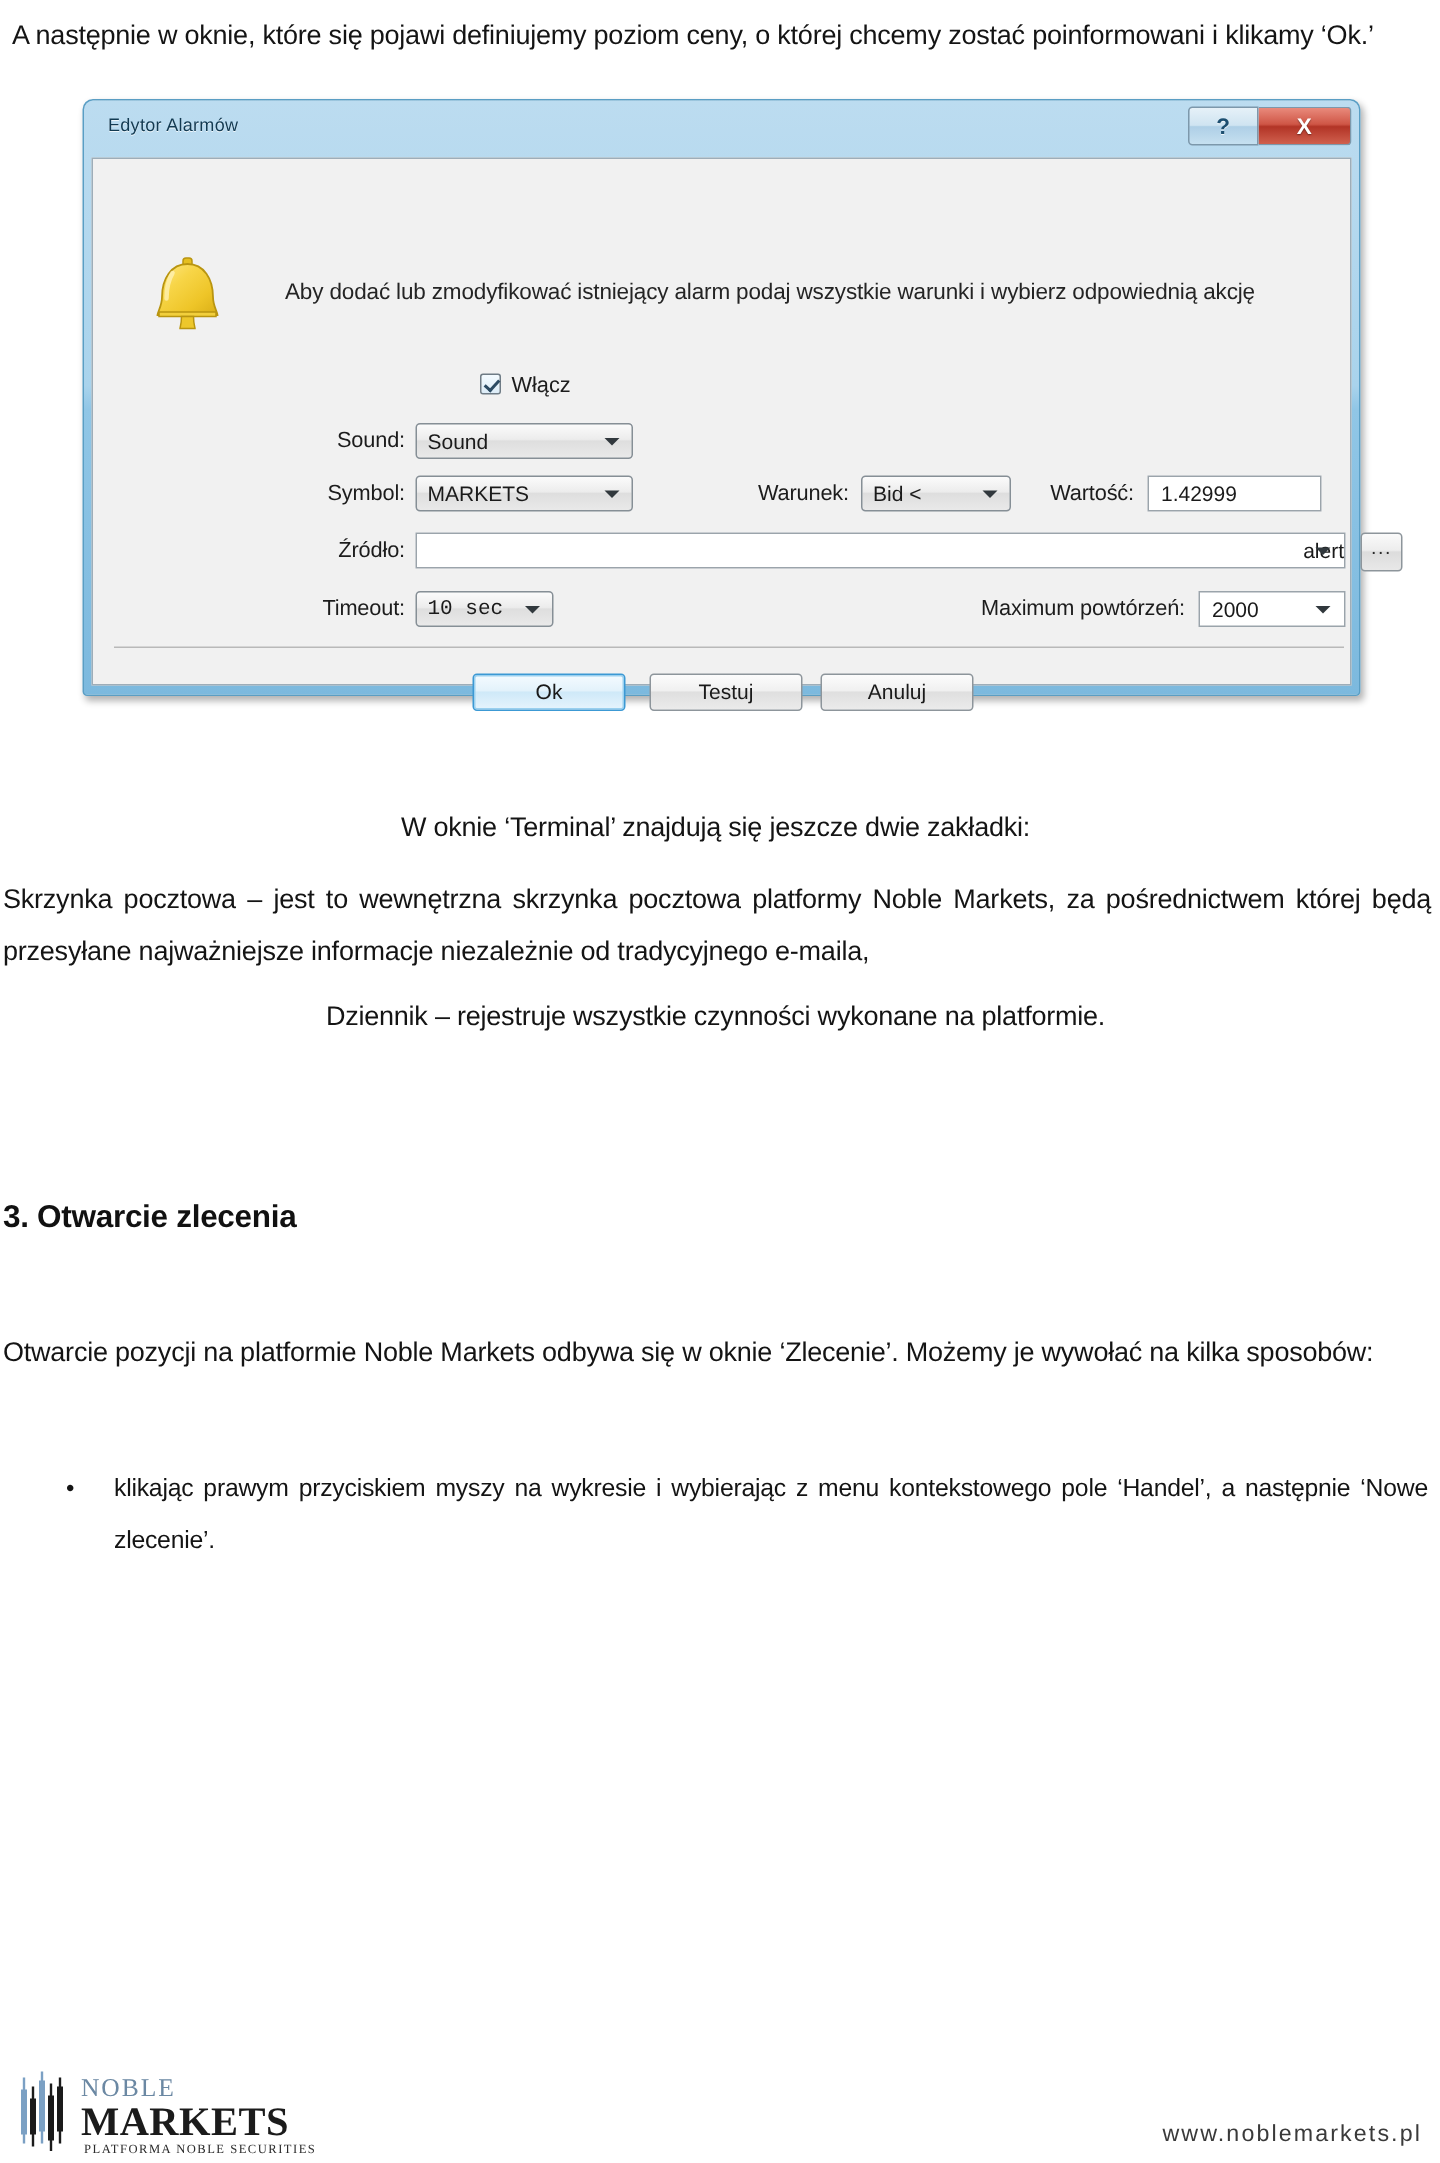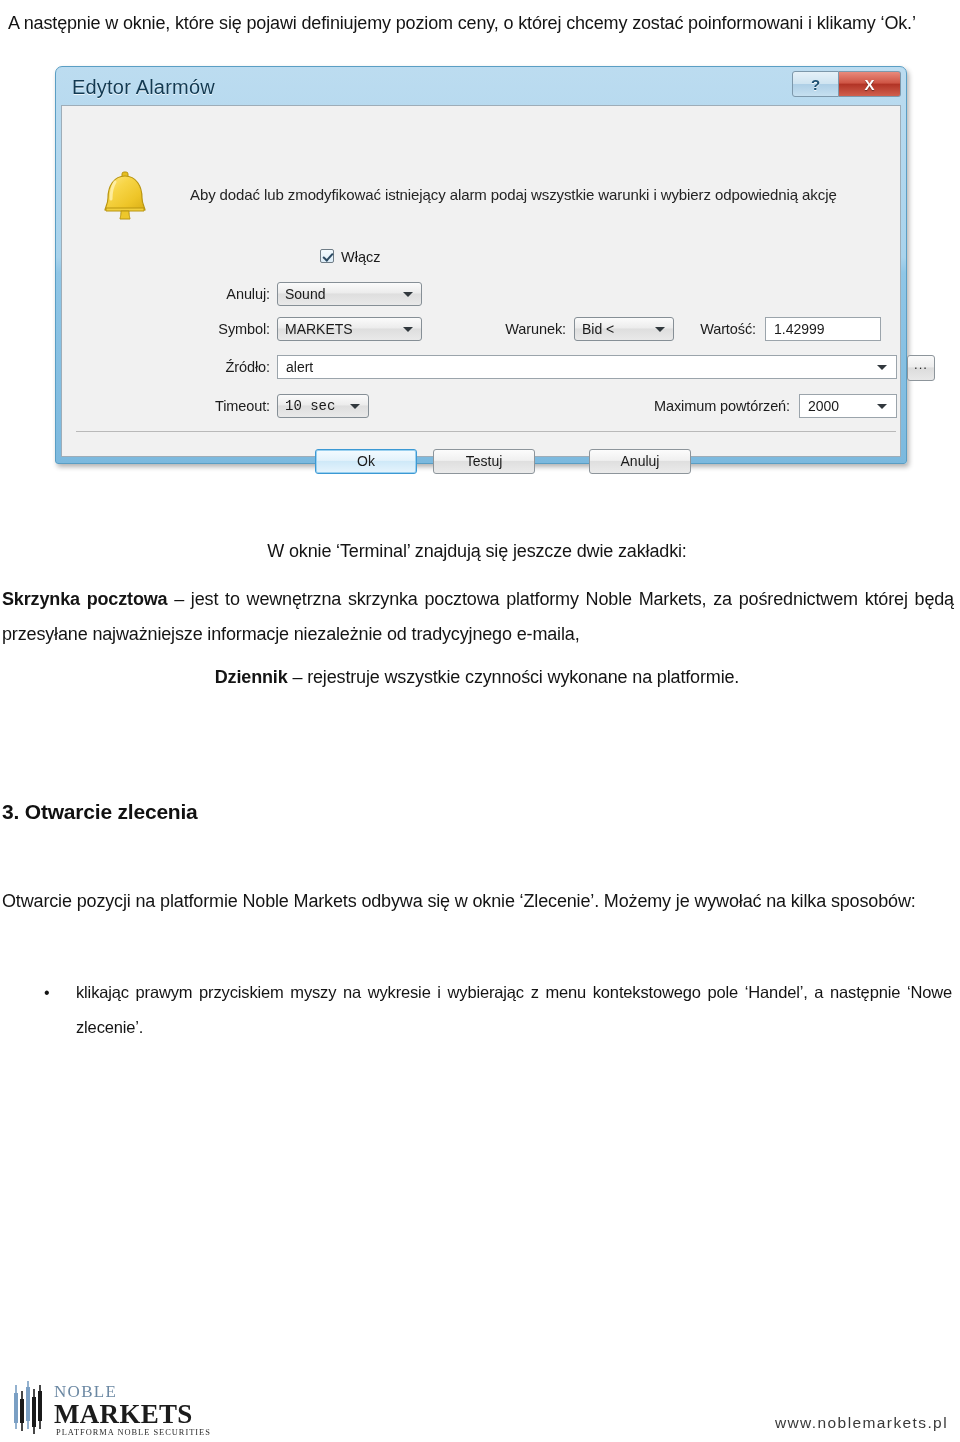--- a/index.html
+++ b/index.html
@@ -19,21 +19,21 @@
   
   .doc-para {
     position: absolute;
     font-size: 18px;
     line-height: 35px;
     text-align: justify;
     color: #141414;
     letter-spacing: -0.15px;
   }
   .doc-para.nojust { text-align: center; }
-  .bold { font-weight: bold; margin-top: 24px; }
+  .bold { font-weight: normal; margin-top: 24px; }
 
   #intro-para {
     left: 8px; top: 6px; width: 944px;
   }
 
   #terminal-para  { left: 2px; top: 534px;  width: 950px; }
   #skrzynka-para  { left: 2px; top: 582px;  width: 952px; }
   #dziennik-para  { left: 2px; top: 660px;  width: 950px; }
 
   #section-heading {
@@ -83,21 +83,21 @@
     padding: 4px 5px 5px 5px;
   }
   #dialog-titlebar {
     position: relative;
     height: 34px;
   }
   #dialog-title {
     position: absolute;
     left: 11px;
     top: 5px;
-    font-size: 20px;
+    font-size: 12px;
     color: #123a52;
     letter-spacing: 0.2px;
     text-shadow: 0 1px 0 rgba(255,255,255,0.75);
   }
   #window-controls {
     position: absolute;
     right: 0px;
     top: 0px;
     display: flex;
     height: 27px;
@@ -286,21 +286,21 @@
     text-align: center;
     line-height: 23px;
   }
   #ok-button {
     left: 253px;
     border: 1px solid #3c99d4;
     box-shadow: 0 0 0 1px #9ad0ef inset;
     background: linear-gradient(to bottom, #f4fbff 0%, #e3f2fb 45%, #cfe9f8 50%, #e6f4fd 100%);
   }
   #test-button { left: 371px; }
-  #cancel-button { left: 485px; margin-left: 42px; }
+  #cancel-button { left: 485px; }
 
   
   #footer-logo {
     position: absolute;
     left: 12px;
     top: 1377px;
     width: 210px;
     height: 62px;
   }
   #footer-url {
@@ -346,21 +346,21 @@
       <path d="M18 14 C15 19 14 25 14 31" stroke="#fff3b9" stroke-width="3" fill="none" opacity="0.75" stroke-linecap="round"></path>
     </svg>
 
     <div id="dialog-instruction">Aby dodać lub zmodyfikować istniejący alarm podaj wszystkie warunki i wybierz odpowiednią akcję</div>
 
     <div id="enable-row">
       <div id="enable-checkbox"></div>
       <div id="enable-label"><span>Włącz</span></div>
     </div>
 
-    <div class="form-label" style="left:138px; top:180px; width:70px;">Anuluj:</div>
+    <div class="form-label" style="left:138px; top:180px; width:70px;">Sound:</div>
     <div class="combo" style="left:215px; top:176px; width:145px;">
       <span>Sound</span>
       <span class="arrow"></span>
     </div>
 
     <div class="form-label" style="left:130px; top:215px; width:78px;">Symbol:</div>
     <div class="combo" style="left:215px; top:211px; width:145px;">
       <span>MARKETS</span>
       <span class="arrow"></span>
     </div>
@@ -370,21 +370,21 @@
       <span>Bid &lt;</span>
       <span class="arrow"></span>
     </div>
 
     <div class="form-label" style="left:620px; top:215px; width:74px;">Wartość:</div>
     <div class="textbox" style="left:703px; top:211px; width:116px;">
       <span>1.42999</span>
     </div>
 
     <div class="form-label" style="left:132px; top:253px; width:76px;">Źródło:</div>
-    <div class="textbox" style="left:215px; top:249px; width:620px;">
+    <div class="textbox" style="left:215px; top:249px; width:620px;text-align:right;">
       <span>alert</span>
       <span class="arrow"></span>
     </div>
     <div id="browse-button">...</div>
 
     <div class="form-label" style="left:126px; top:292px; width:82px;">Timeout:</div>
     <div class="combo" style="left:215px; top:288px; width:92px;font-family:Liberation Mono, monospace;">
       <span>10 sec</span>
       <span class="arrow"></span>
     </div>

